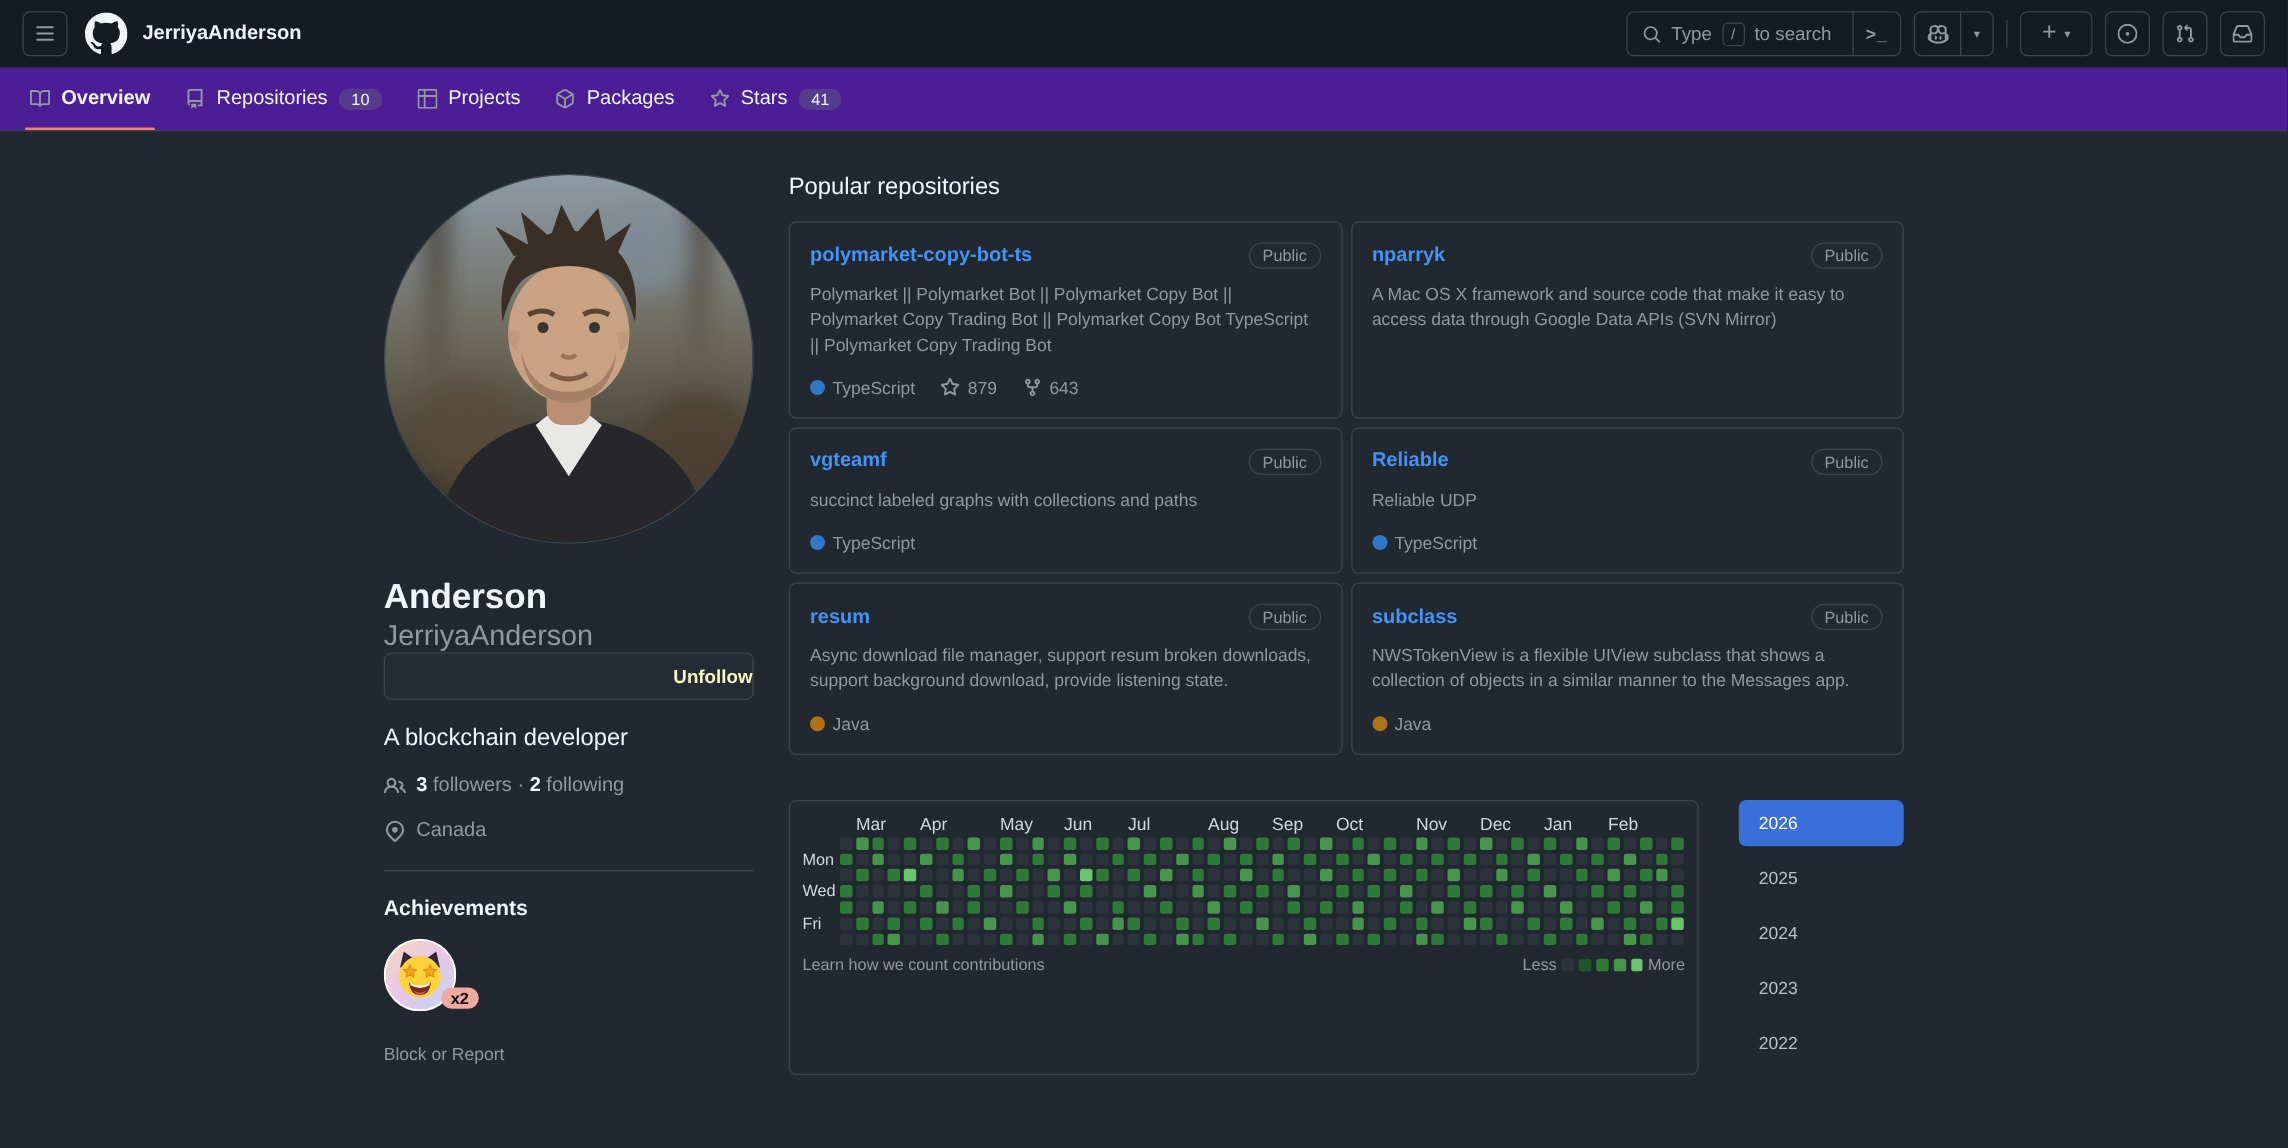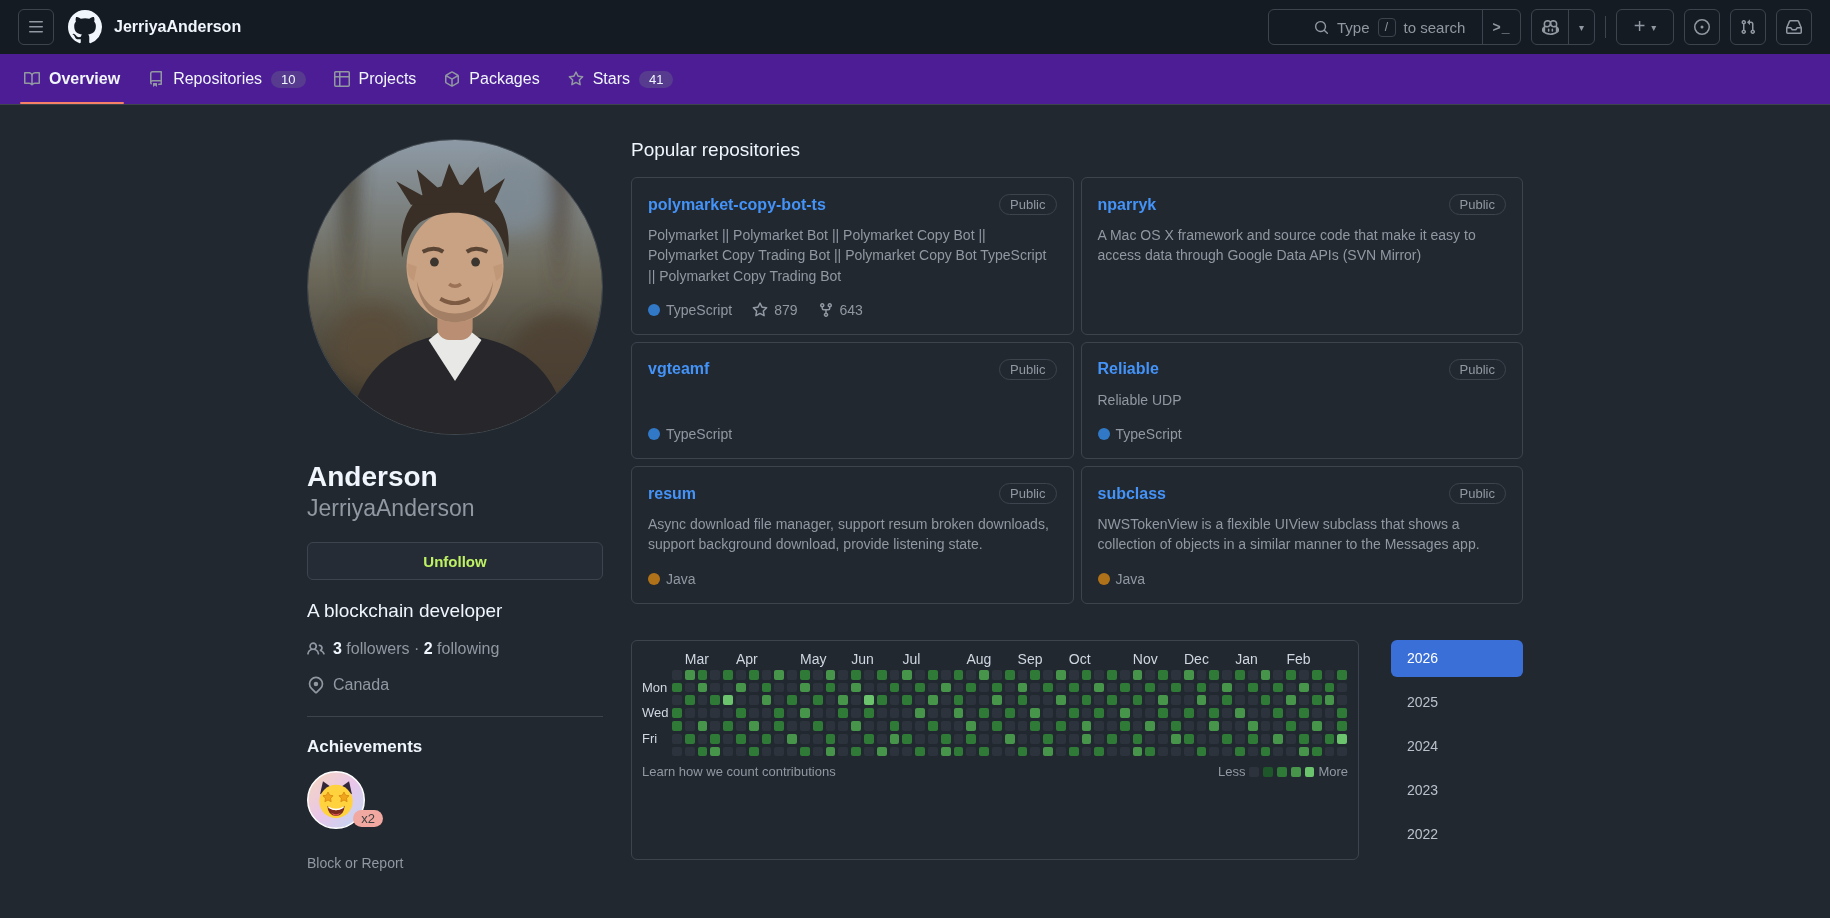--- a/index.html
+++ b/index.html
@@ -20,21 +20,21 @@
   .iconbtn {
     width:36px; height:36px; border:1px solid #3d444d; border-radius:6px;
     display:flex; align-items:center; justify-content:center;
     color:#9198a1; background:transparent; cursor:pointer; flex:none;
   }
   .topbar .logo { margin-left:14px; color:#f0f6fc; }
   .topbar .uname { margin-left:12px; font-weight:700; font-size:16px; }
   .topbar .spacer { flex:1; }
   .searchbox {
     display:flex; align-items:stretch; height:36px; border:1px solid #3d444d;
-    border-radius:6px; overflow:hidden; background:#151b23; cursor:text;padding-left:33px;
+    border-radius:6px; overflow:hidden; background:#151b23; cursor:text;
   }
   .search-main { display:flex; align-items:center; gap:8px; padding:0 12px; width:180px; color:#9198a1; font-size:15px; }
   .slashkey {
     border:1px solid #3d444d; border-radius:4px; font-size:12px; width:18px; height:19px;
     display:flex; align-items:center; justify-content:center; color:#9198a1;
   }
   .search-cmd {
     width:38px; border-left:1px solid #3d444d; display:flex; align-items:center; justify-content:center;
     color:#9198a1; font-size:14px; font-weight:700; letter-spacing:1px; cursor:pointer;
   }
@@ -73,33 +73,34 @@
   .container { width:1216px; margin:0 auto; padding-top:34px; display:flex; gap:28px; }
   .sidebar { width:296px; flex:none; }
   .main { flex:1; min-width:0; }
 
   
   .avatar-wrap { width:296px; height:296px; border-radius:50%; overflow:hidden;
     border:1px solid rgba(255,255,255,0.15); cursor:pointer; }
   .p-name { margin-top:26px; font-size:28px; font-weight:700; }
   .p-login { margin-top:2px; font-size:23px; font-weight:300; color:#9198a1; }
   .unfollow {
-    margin-top:20px; width:100%; height:38px; background:#262c36; border:1px solid #3d444d;
-    border-radius:6px; color:#bef264; font-size:15px; font-weight:600; cursor:pointer;
+    width:100%; height:38px; background:#262c36; border:1px solid #3d444d;
+    border-radius:6px; color:#fef9c3; font-size:15px; font-weight:600; cursor:pointer;
     font-family:"Liberation Sans", sans-serif;
+    text-align:right;
   }
   .p-bio { margin-top:20px; font-size:19px; }
   .p-row { margin-top:18px; display:flex; align-items:center; gap:8px; font-size:16px; color:#9198a1; }
   .p-row b { color:#f0f6fc; font-weight:700; }
   .sep-line { margin-top:22px; border-top:1px solid #3d444d; }
   .ach-title { margin-top:20px; font-size:17px; font-weight:700; }
   .badge-wrap { margin-top:14px; position:relative; width:66px; cursor:pointer; }
   .badge-x {
-    position:absolute; right:-10px; bottom:2px; background:#f0a8a0; color:#404040;
-    font-size:13px; font-weight:400; border-radius:10px; padding:1px 8px;
+    position:absolute; right:-10px; bottom:2px; background:#f0a8a0; color:#000000;
+    font-size:13px; font-weight:700; border-radius:10px; padding:1px 8px;
   }
   .block-report { margin-top:26px; font-size:14px; color:#9198a1; cursor:pointer; display:inline-block; }
 
   
   .section-title { font-size:19px; font-weight:400; }
   .repo-grid { margin-top:16px; display:grid; grid-template-columns:1fr 1fr; gap:7px; }
   .repo-card {
     border:1px solid #3d444d; border-radius:6px; padding:16px; display:flex; flex-direction:column;
   }
   .repo-head { display:flex; align-items:center; justify-content:space-between; }
@@ -364,20 +365,21 @@
        <a class="repo-name">nparryk</a>
        <span class="public-badge">Public</span>
      </div>
      <div class="repo-desc">A Mac OS X framework and source code that make it easy to access data through Google Data APIs (SVN Mirror)</div>
         </div>
         <div class="repo-card">
           <div class="repo-head">
        <a class="repo-name">vgteamf</a>
        <span class="public-badge">Public</span>
      </div>
+     <div class="repo-desc">succinct labeled graphs with collections and paths</div>
      <div class="repo-meta">
             <span class="meta-item"><span class="lang-dot" style="background:#3178c6"></span>TypeScript</span>
           </div>
         </div>
         <div class="repo-card">
           <div class="repo-head">
        <a class="repo-name">Reliable</a>
        <span class="public-badge">Public</span>
      </div>
      <div class="repo-desc">Reliable UDP</div>

